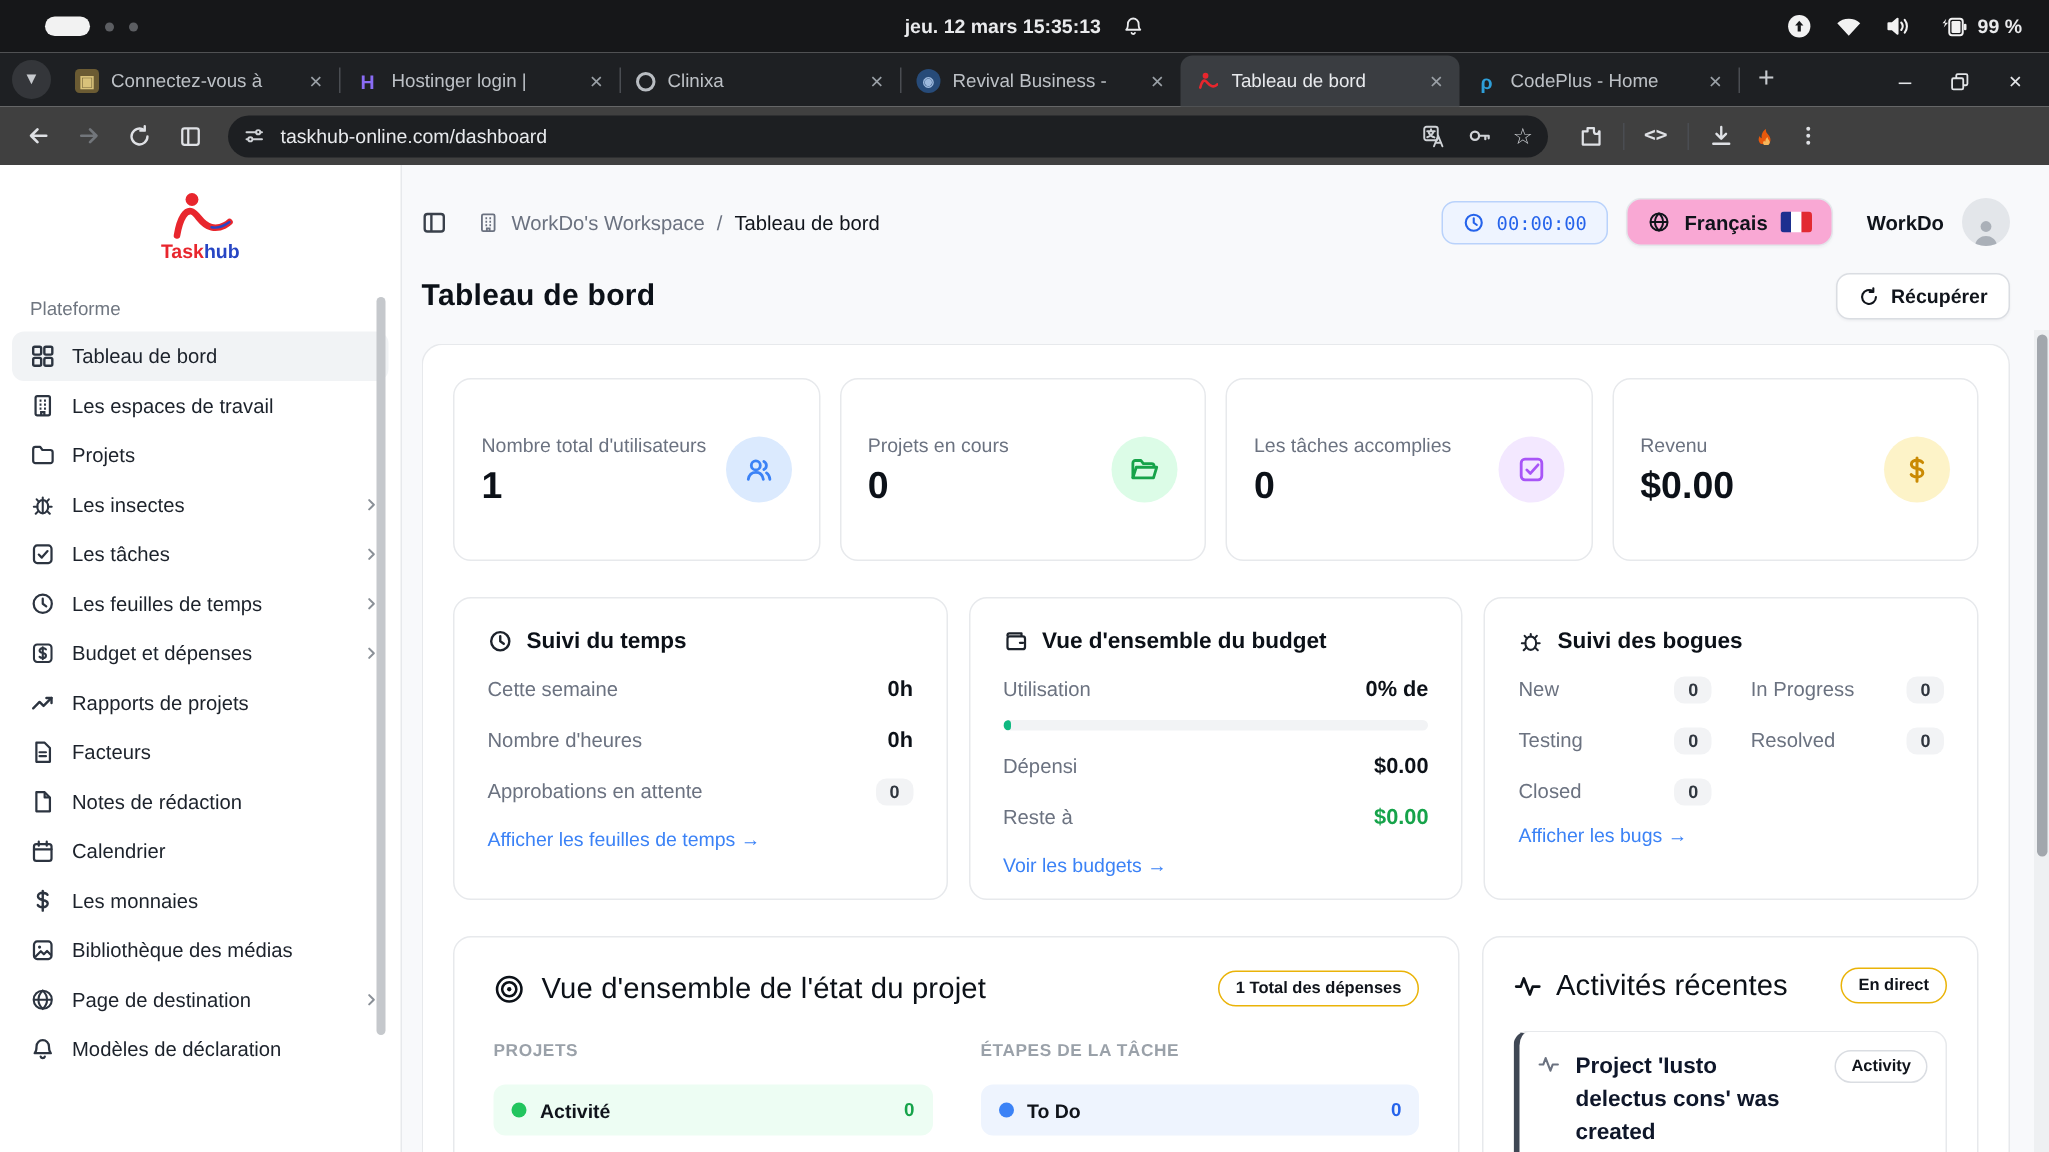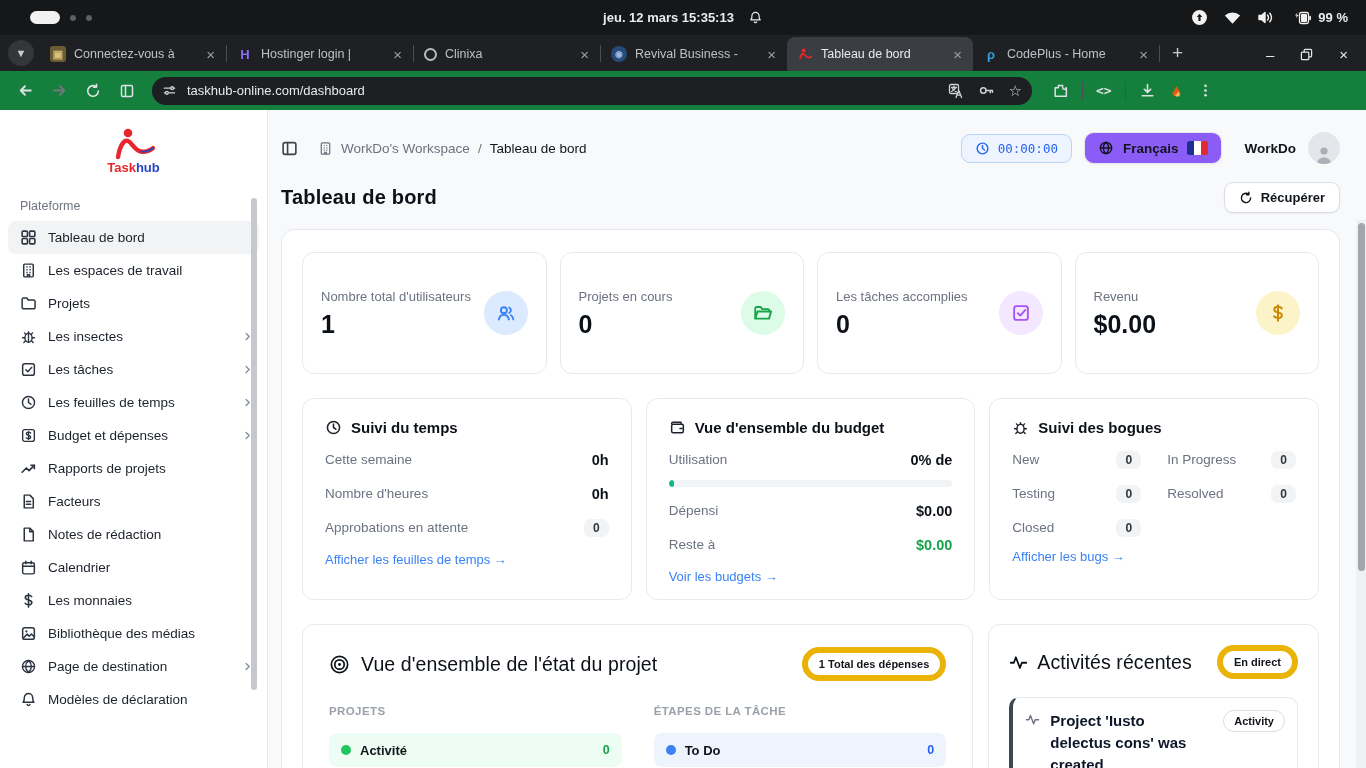--- a/index.html
+++ b/index.html
@@ -26,21 +26,21 @@
   .tab .fav { width:16px; height:16px; flex:0 0 16px; display:flex; align-items:center;
     justify-content:center; font-weight:700; font-size:11px; border-radius:3px; }
   .tab .t-title { flex:1; white-space:nowrap; overflow:hidden; }
   .tab .t-close { color:#9aa0a6; font-size:15px; line-height:1; padding:1px 3px; border-radius:50%; }
   .tab-div { width:1px; height:17px; background:#4a4d52; margin-bottom:9px; }
   .newtab { color:#c7cace; font-size:19px; margin:0 0 7px 12px; }
   .wctrls { margin-left:auto; display:flex; align-items:center; gap:26px; padding:0 18px 8px 0;
     color:#e3e5e8; font-size:15px; }
 
   
-  .navbar { height:39px; background:#15803d; display:flex; align-items:center; padding:0 10px; gap:4px; }
+  .navbar { height:39px; background:#404040; display:flex; align-items:center; padding:0 10px; gap:4px; }
   .nav-btn { width:30px; height:30px; display:flex; align-items:center; justify-content:center;
     color:#dfe1e5; border-radius:50%; }
   .nav-btn.dim { color:#72767b; }
   .urlbar { flex:1; max-width:880px; height:28px; background:#1d1f22; border-radius:14px;
     display:flex; align-items:center; margin:0 6px; padding:0 10px; color:#e8eaed; }
   .urlbar .url-text { font-size:13px; margin-left:10px; flex:1; }
   .url-right { display:flex; align-items:center; gap:14px; color:#cfd2d6; }
   .nav-right { display:flex; align-items:center; gap:13px; padding:0 6px 0 10px; color:#dfe1e5; }
   .nav-sep { width:1px; height:18px; background:#4a4d52; }
   .code-ic { font-family:"DejaVu Sans Mono", monospace; font-size:13px; font-weight:700; }
@@ -68,21 +68,21 @@
   .main { flex:1; padding:0 26px 0 13px; position:relative; overflow:hidden; }
   .m-header { height:40px; margin-top:18px; display:flex; align-items:center; }
   .panel-ic { color:#3a414b; margin-right:20px; }
   .crumb { display:flex; align-items:center; gap:8px; font-size:13.5px; }
   .crumb .c-gray { color:#6b7280; } .crumb .c-dark { color:#10141b; }
   .crumb svg { color:#6b7280; }
   .m-header-right { margin-left:auto; display:flex; align-items:center; gap:12px; }
   .timer-pill { display:flex; align-items:center; gap:8px; border:1px solid #b9d2fb; background:#eef4ff;
     border-radius:9px; padding:6px 13px; color:#2563eb; }
   .timer-pill .t-val { font-family:"DejaVu Sans Mono", monospace; font-size:12.5px; }
-  .lang-btn { display:flex; align-items:center; gap:9px; background:#8b5cf6; border:1px solid #e3e6ea;
+  .lang-btn { display:flex; align-items:center; gap:9px; background:#f9a8d4; border:1px solid #e3e6ea;
     border-radius:10px; padding:7px 13px; font-size:13.5px; font-weight:700; color:#10141b;
     box-shadow:0 1px 2px rgba(16,24,40,.04); }
   .flag { width:21px; height:14px; border-radius:2.5px; overflow:hidden; display:flex; }
   .flag div { flex:1; }
   .user-name { font-size:13.5px; font-weight:700; color:#10141b; margin-left:10px; }
   .avatar { width:32px; height:32px; border-radius:50%; background:#e3e6ea; display:flex;
     align-items:flex-end; justify-content:center; overflow:hidden; color:#aab0b8; }
 
   .title-row { display:flex; align-items:center; margin-top:14px; }
   .page-title { font-size:20px; font-weight:700; color:#0c1118; letter-spacing:.2px; }
@@ -120,21 +120,21 @@
   .progress .fill { position:absolute; left:0; top:0; bottom:0; width:5px; background:#10b981; border-radius:4px; }
   .v-green { color:#16a34a !important; }
   .bug-grid { display:grid; grid-template-columns:1fr 1fr; column-gap:26px; }
 
   
   .bottom-row { display:grid; grid-template-columns:2.03fr 1fr; gap:15px; margin-top:24px; }
   .big-card { border:1px solid #e7e9ec; border-radius:12px; background:#fff; padding:22px 26px; height:240px; }
   .bc-head { display:flex; align-items:center; gap:11px; }
   .bc-title { font-size:19.5px; font-weight:400; color:#0c1118; letter-spacing:.1px; }
   .bc-head svg { width:21px; height:21px; color:#0c1118; }
-  .chip { margin-left:auto; border:6px solid #eab308; border-radius:999px; padding:5px 11px;
+  .chip { margin-left:auto; border:1px solid #eab308; border-radius:999px; padding:5px 11px;
     font-size:11px; font-weight:700; color:#10141b; white-space:nowrap; }
   .cols { display:grid; grid-template-columns:1fr 1fr; gap:32px; margin-top:24px; }
   .col-h { font-size:11.5px; font-weight:700; color:#9aa1a9; letter-spacing:.4px; }
   .status-row { margin-top:16px; height:34px; border-radius:8px; display:flex; align-items:center;
     padding:0 12px; gap:9px; font-size:13px; font-weight:600; color:#10141b; }
   .sr-green { background:#edfdf3; } .sr-blue { background:#eef4fe; }
   .dot { width:10px; height:10px; border-radius:50%; }
   .dot-green { background:#22c55e; } .dot-blue { background:#3b82f6; }
   .sr-val { margin-left:auto; font-size:12.5px; font-weight:700; }
   .sr-val.g { color:#16a34a; } .sr-val.b { color:#2563eb; }

